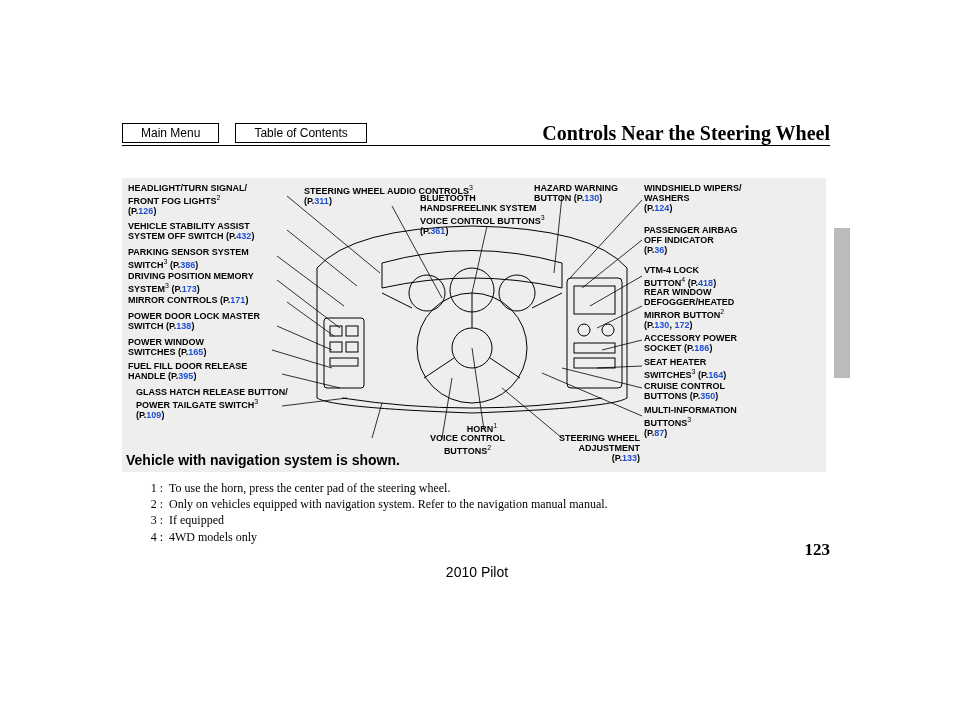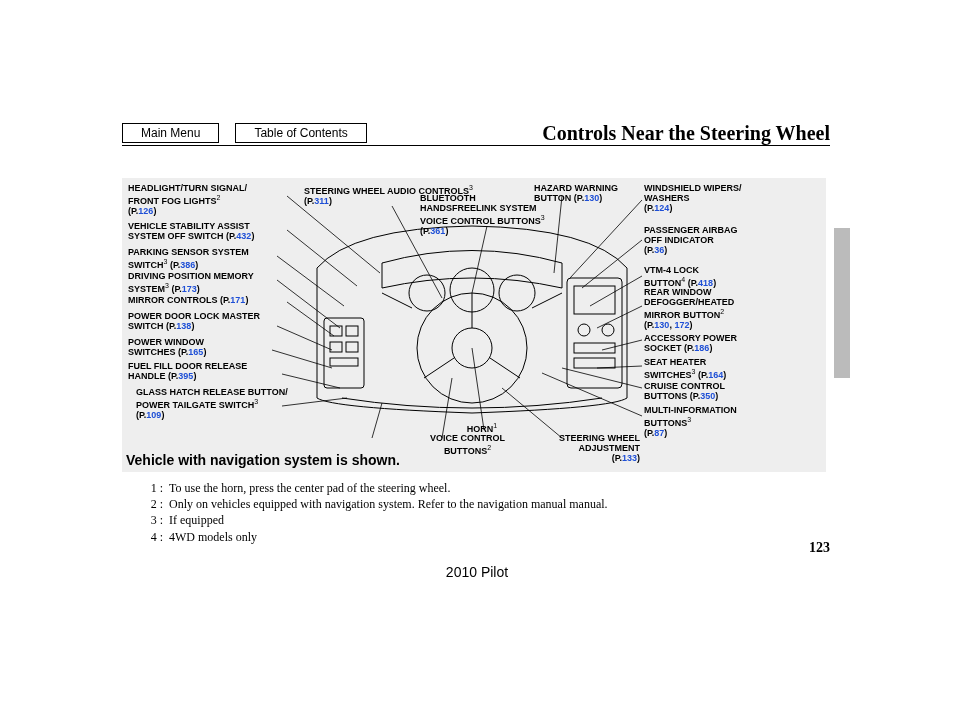--- a/index.html
+++ b/index.html
@@ -89,21 +89,21 @@
     left: 4px;
     bottom: 4px;
     font-size: 14px;
     font-weight: bold;
   }
   .page-number {
     position: absolute;
     top: 540px;
     right: 124px;
     font-family: Georgia, serif;
-    font-size: 14px;
+    font-size: 17px;
     font-weight: bold;
   }
   .model-year {
     position: absolute;
     top: 564px;
     left: 0;
     width: 954px;
     text-align: center;
     font-family: Arial, sans-serif;
     font-size: 14px;

